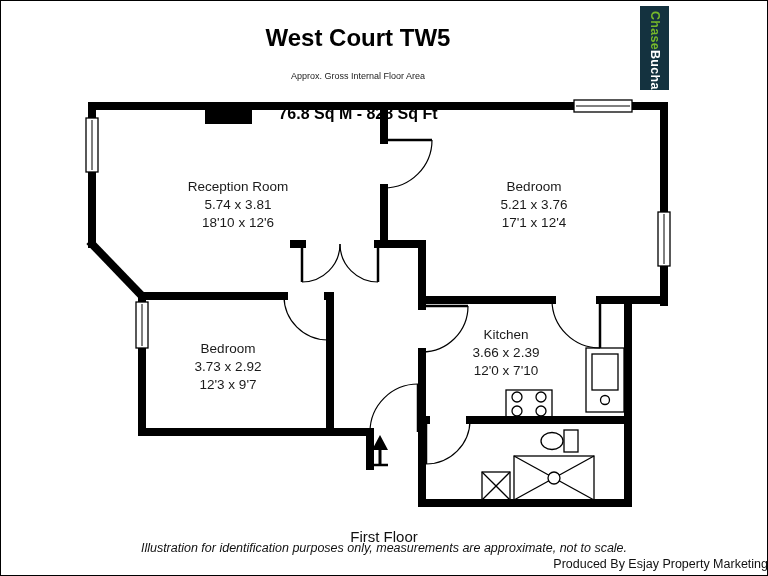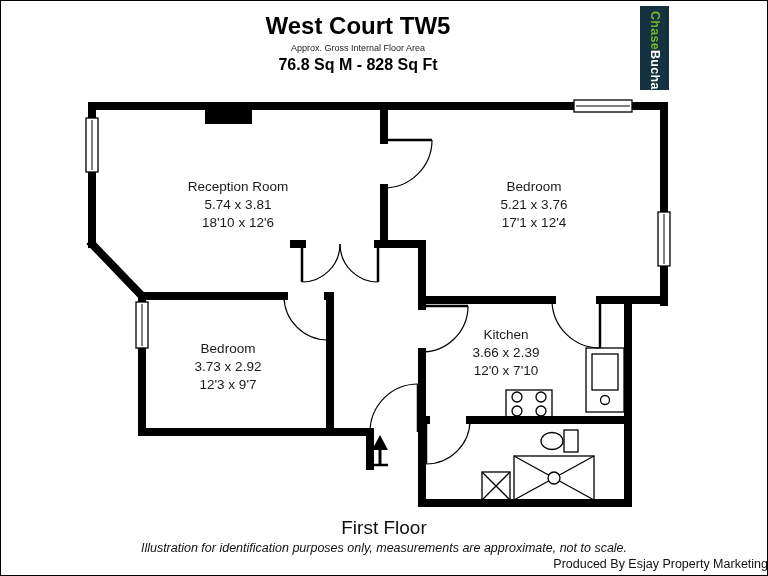--- a/index.html
+++ b/index.html
@@ -2,33 +2,33 @@
 <html><head>
 <meta charset="utf-8">
 <style>
   html,body{margin:0;padding:0;}
   body{
     width:768px;height:576px;background:#ffffff;
     font-family:"Liberation Sans", sans-serif;
     position:relative;overflow:hidden;
   }
   .frame{position:absolute;inset:0;border:1px solid #000;pointer-events:none;}
-  .header{position:absolute;top:12px;left:0;width:716px;text-align:center;}
+  .header{position:absolute;top:24px;left:0;width:716px;text-align:center;}
   .title{font-size:24px;font-weight:bold;color:#000;}
-  .subtitle{font-size:9px;color:#222;margin-top:3px;}
-  .area{font-size:16px;font-weight:bold;color:#000;margin-top:3px;}
+  .subtitle{font-size:9px;color:#222;margin-top:19px;}
+  .area{font-size:16px;font-weight:bold;color:#000;margin-top:24px;}
   .logo{position:absolute;top:6px;right:99px;width:29px;height:84px;background:#14323f;
         display:flex;justify-content:center;}
   .logo-text{writing-mode:vertical-rl;text-orientation:mixed;font-size:12.5px;
              font-weight:bold;padding-top:5px;letter-spacing:.3px;line-height:29px;}
   .logo-chase{color:#76b82a;}
   .logo-buchanan{color:#ffffff;}
   svg.plan{position:absolute;left:0;top:0;}
   .room-name,.room-dim{font-size:13.5px;fill:#1a1a1a;}
-  .footer-floor{position:absolute;top:517px;left:0;width:768px;text-align:center;font-size:19px;color:#111;}
+  .footer-floor{position:absolute;top:528px;left:0;width:768px;text-align:center;font-size:15px;color:#111;}
   .footer-disclaimer{position:absolute;top:541px;left:0;width:768px;text-align:center;font-size:12.5px;color:#111;font-style:italic;}
   .footer-producer{position:absolute;top:557px;left:0;width:768px;text-align:right;font-size:12.5px;color:#111;}
 </style>
 </head>
 <body>
 
 <div class="frame"></div>
 
 <div class="header">
   <div class="title">West Court TW5</div>

